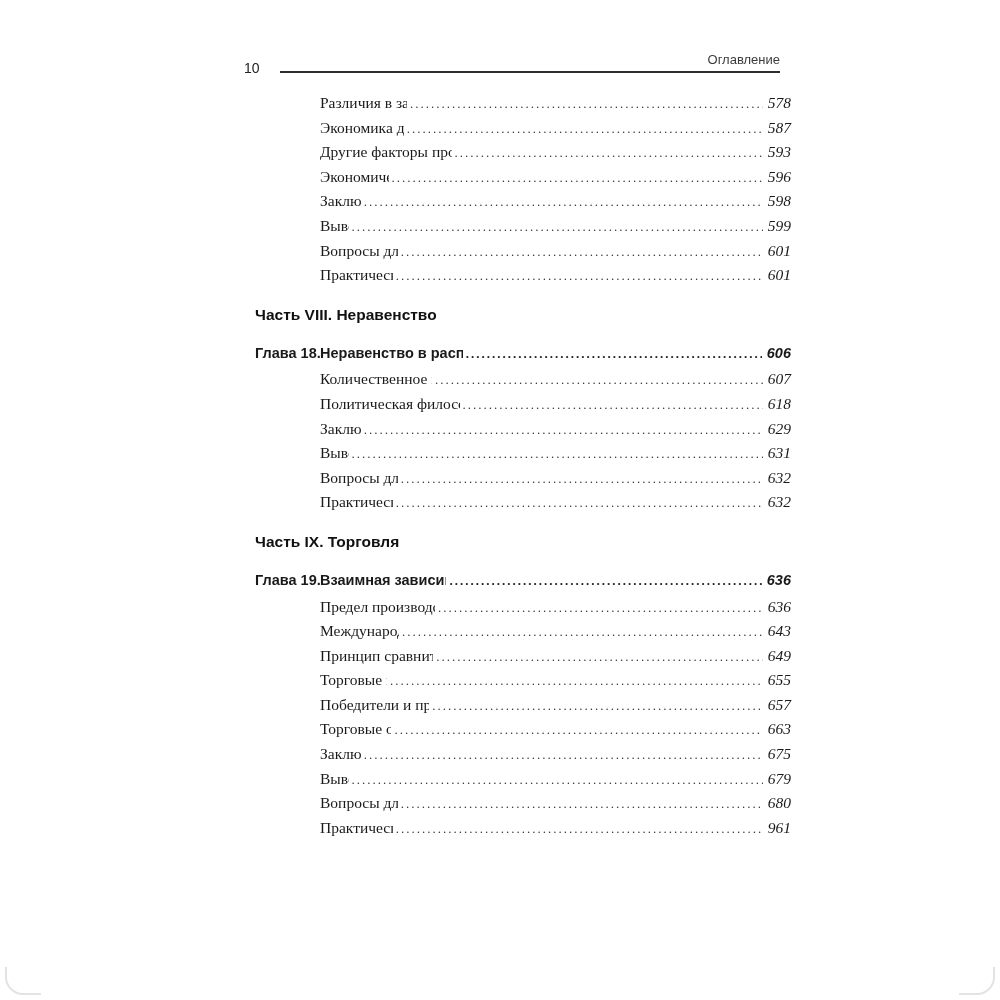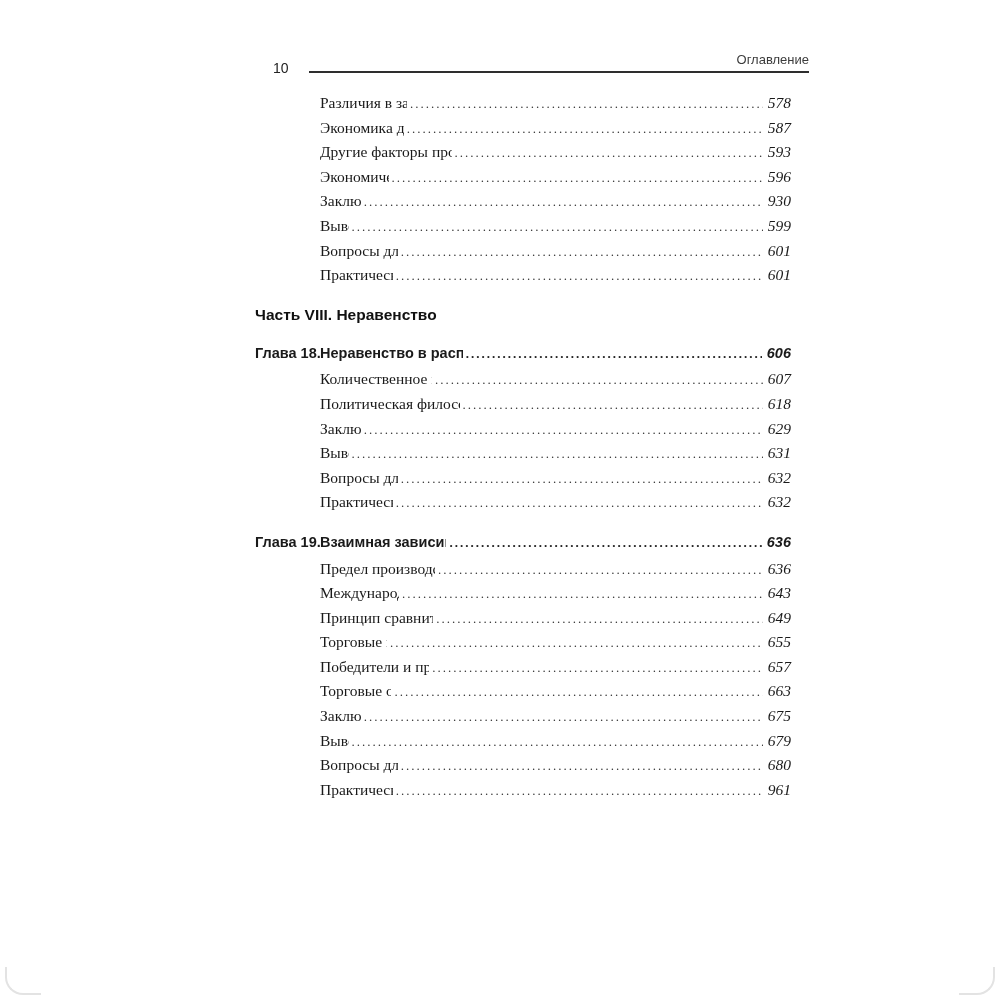--- a/index.html
+++ b/index.html
@@ -13,21 +13,21 @@
       position: relative;
       font-family: "Liberation Serif", serif;
       color: #1a1a1a;
       overflow: hidden;
     }
 
     
     .page-header {
       position: absolute;
       top: 54px;
-      left: 273px;
+      left: 244px;
       width: 536px;
       height: 26px;
     }
     .folio {
       position: absolute;
       left: 0;
       top: 6px;
       font-family: "Liberation Sans", sans-serif;
       font-size: 14px;
       color: #222;
@@ -170,21 +170,21 @@
     <div class="row entry">
       <span class="indent"></span>
       <span class="title">Экономическая рента</span>
       <span class="dots"></span>
       <span class="page-num">596</span>
     </div>
     <div class="row entry">
       <span class="indent"></span>
       <span class="title">Заключение</span>
       <span class="dots"></span>
-      <span class="page-num">930</span>
+      <span class="page-num">598</span>
     </div>
     <div class="row entry">
       <span class="indent"></span>
       <span class="title">Выводы</span>
       <span class="dots"></span>
       <span class="page-num">599</span>
     </div>
     <div class="row entry">
       <span class="indent"></span>
       <span class="title">Вопросы для повторения</span>
@@ -233,20 +233,21 @@
       <span class="title">Вопросы для повторения</span>
       <span class="dots"></span>
       <span class="page-num">632</span>
     </div>
     <div class="row entry">
       <span class="indent"></span>
       <span class="title">Практические вопросы</span>
       <span class="dots"></span>
       <span class="page-num">632</span>
     </div>
+    <div class="part-heading">Часть IX. Торговля</div>
     <div class="row chapter">
       <span class="label">Глава 19.</span>
       <span class="title">Взаимная зависимость и выгоды торговли</span>
       <span class="dots"></span>
       <span class="page-num">636</span>
     </div>
     <div class="row entry">
       <span class="indent"></span>
       <span class="title">Предел производственных возможностей</span>
       <span class="dots"></span>

